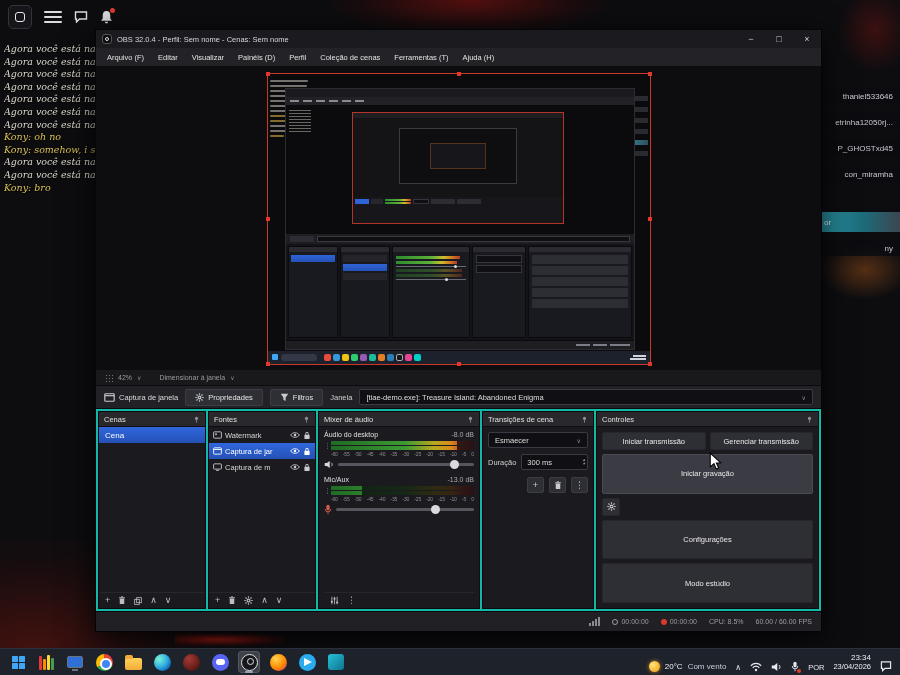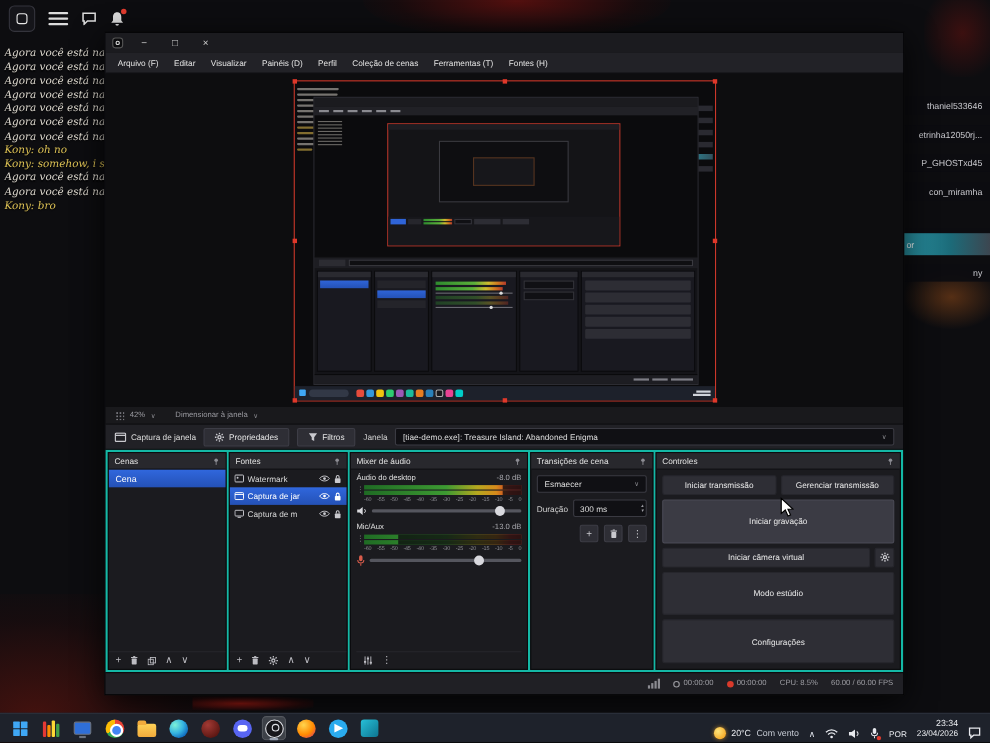--- a/index.html
+++ b/index.html
@@ -300,36 +300,37 @@
     <div class="name hl" style="top:212px">or</div>
     <div class="name" style="top:240px">ny</div>
   </div>
 
   <div class="obs">
 
     <div class="titlebar">
       <span class="appico">
           <i></i>
         </span>
+      <span class="title">OBS 32.0.4 - Perfil: Sem nome - Cenas: Sem nome</span>
       <span class="wbtns">
         <span class="wbtn">−</span>
         <span class="wbtn">□</span>
         <span class="wbtn">×</span>
       </span>
     </div>
 
     <div class="menubar">
       <span class="mi">Arquivo (F)</span>
       <span class="mi">Editar</span>
       <span class="mi">Visualizar</span>
       <span class="mi">Painéis (D)</span>
       <span class="mi">Perfil</span>
       <span class="mi">Coleção de cenas</span>
       <span class="mi">Ferramentas (T)</span>
-      <span class="mi">Fontes (H)</span>
+      <span class="mi">Ajuda (H)</span>
     </div>
 
     <div class="preview">
       <div class="mini-desktop">
         <span class="handle" style="left:-2px;top:-2px"></span>
         <span class="handle" style="left:50%;top:-2px;margin-left:-2px"></span>
         <span class="handle" style="right:-2px;top:-2px"></span>
         <span class="handle" style="left:-2px;top:50%;margin-top:-2px"></span>
         <span class="handle" style="right:-2px;top:50%;margin-top:-2px"></span>
         <span class="handle" style="left:-2px;bottom:-2px"></span>
@@ -826,39 +827,38 @@
               </svg>
             </span>
         </div>
         <div class="dbody cpad">
           <div class="crow">
             <button class="cbtn">Iniciar transmissão</button>
             <button class="cbtn">Gerenciar transmissão</button>
           </div>
           <button class="cbtn hovered">Iniciar gravação</button>
           <div class="crow">
-            <button class="cbtn">Iniciar câmera virtual</button>
             <button class="cbtn gearbtn">
                 <svg width="9" height="9" viewBox="0 0 14 14">
                   <circle cx="7" cy="7" r="2.2" fill="none" stroke="#c9c9ce" stroke-width="1.8"></circle>
                   <g stroke="#c9c9ce" stroke-width="1.8">
                     <line x1="7" y1="0.5" x2="7" y2="2.8"></line>
                     <line x1="7" y1="11.2" x2="7" y2="13.5"></line>
                     <line x1="0.5" y1="7" x2="2.8" y2="7"></line>
                     <line x1="11.2" y1="7" x2="13.5" y2="7"></line>
                     <line x1="2.3" y1="2.3" x2="4" y2="4"></line>
                     <line x1="10" y1="10" x2="11.7" y2="11.7"></line>
                     <line x1="2.3" y1="11.7" x2="4" y2="10"></line>
                     <line x1="10" y1="4" x2="11.7" y2="2.3"></line>
                   </g>
                 </svg>
               </button>
           </div>
+          <button class="cbtn">Configurações</button>
           <button class="cbtn">Modo estúdio</button>
-          <button class="cbtn">Configurações</button>
         </div>
       </div>
     </div>
 
     <div class="statusbar">
       <span class="sig">
           <i style="height:3px"></i>
           <i style="height:5px"></i>
           <i style="height:7px"></i>
           <i style="height:9px"></i>

